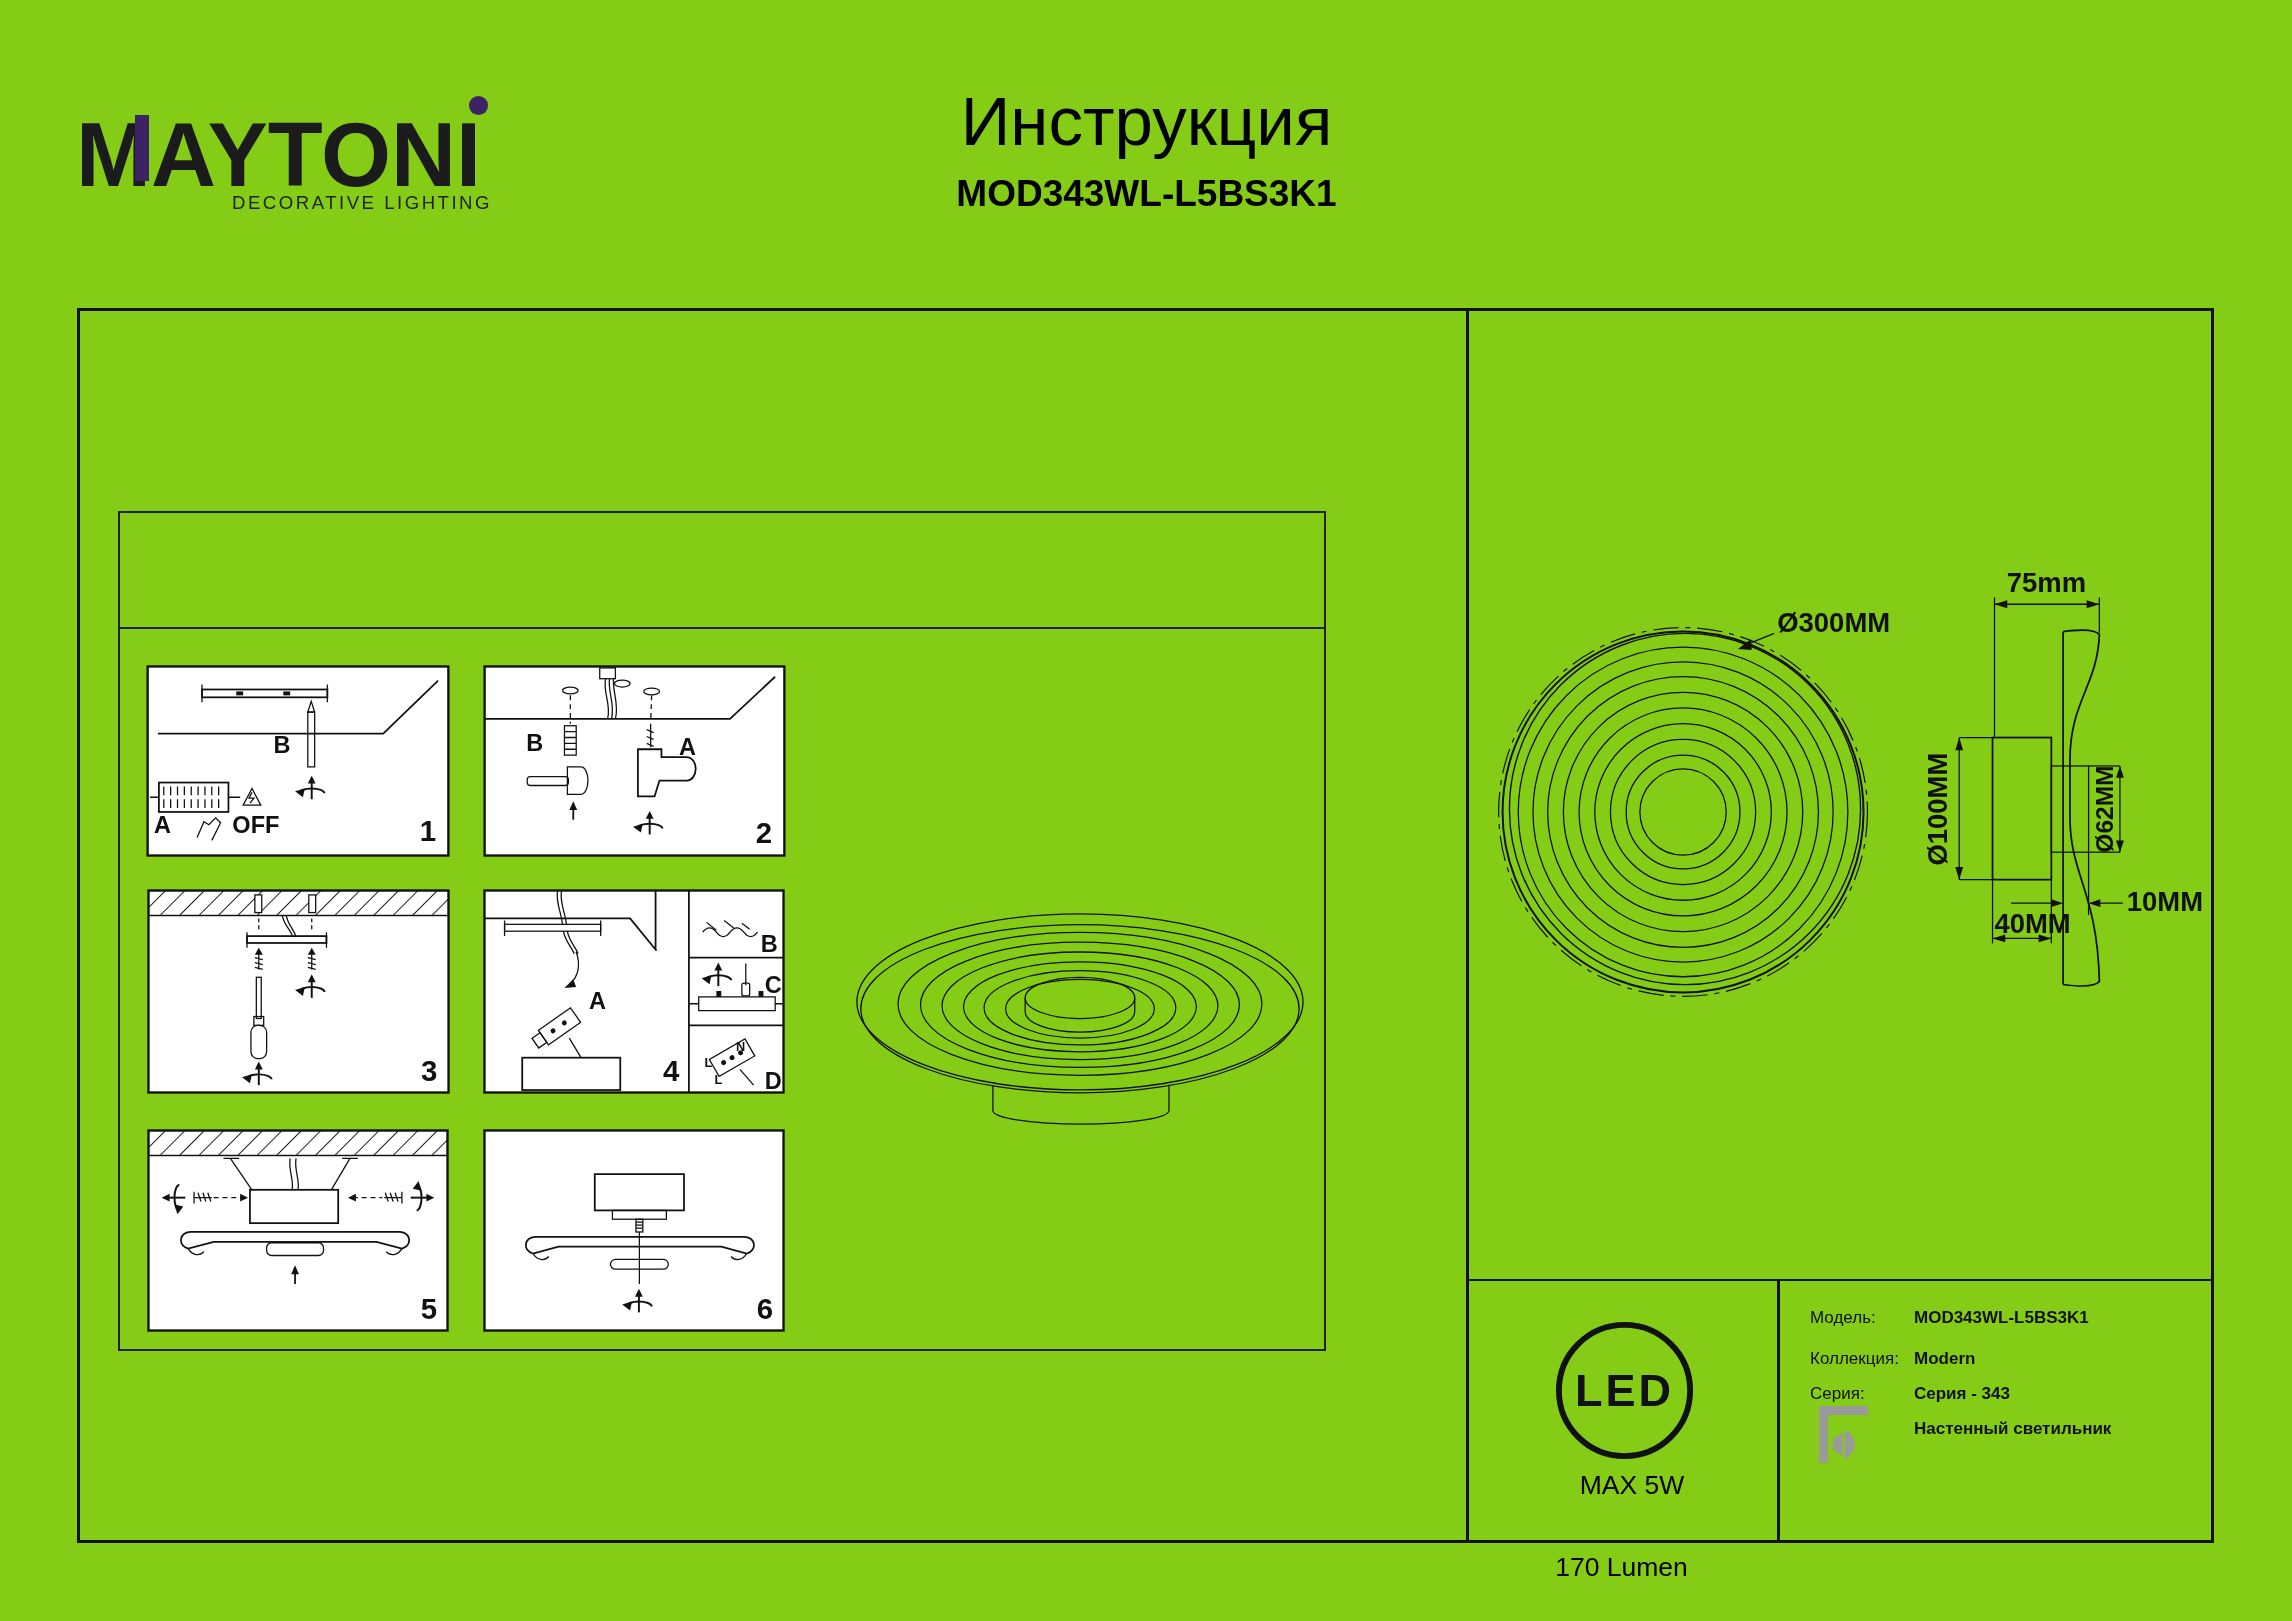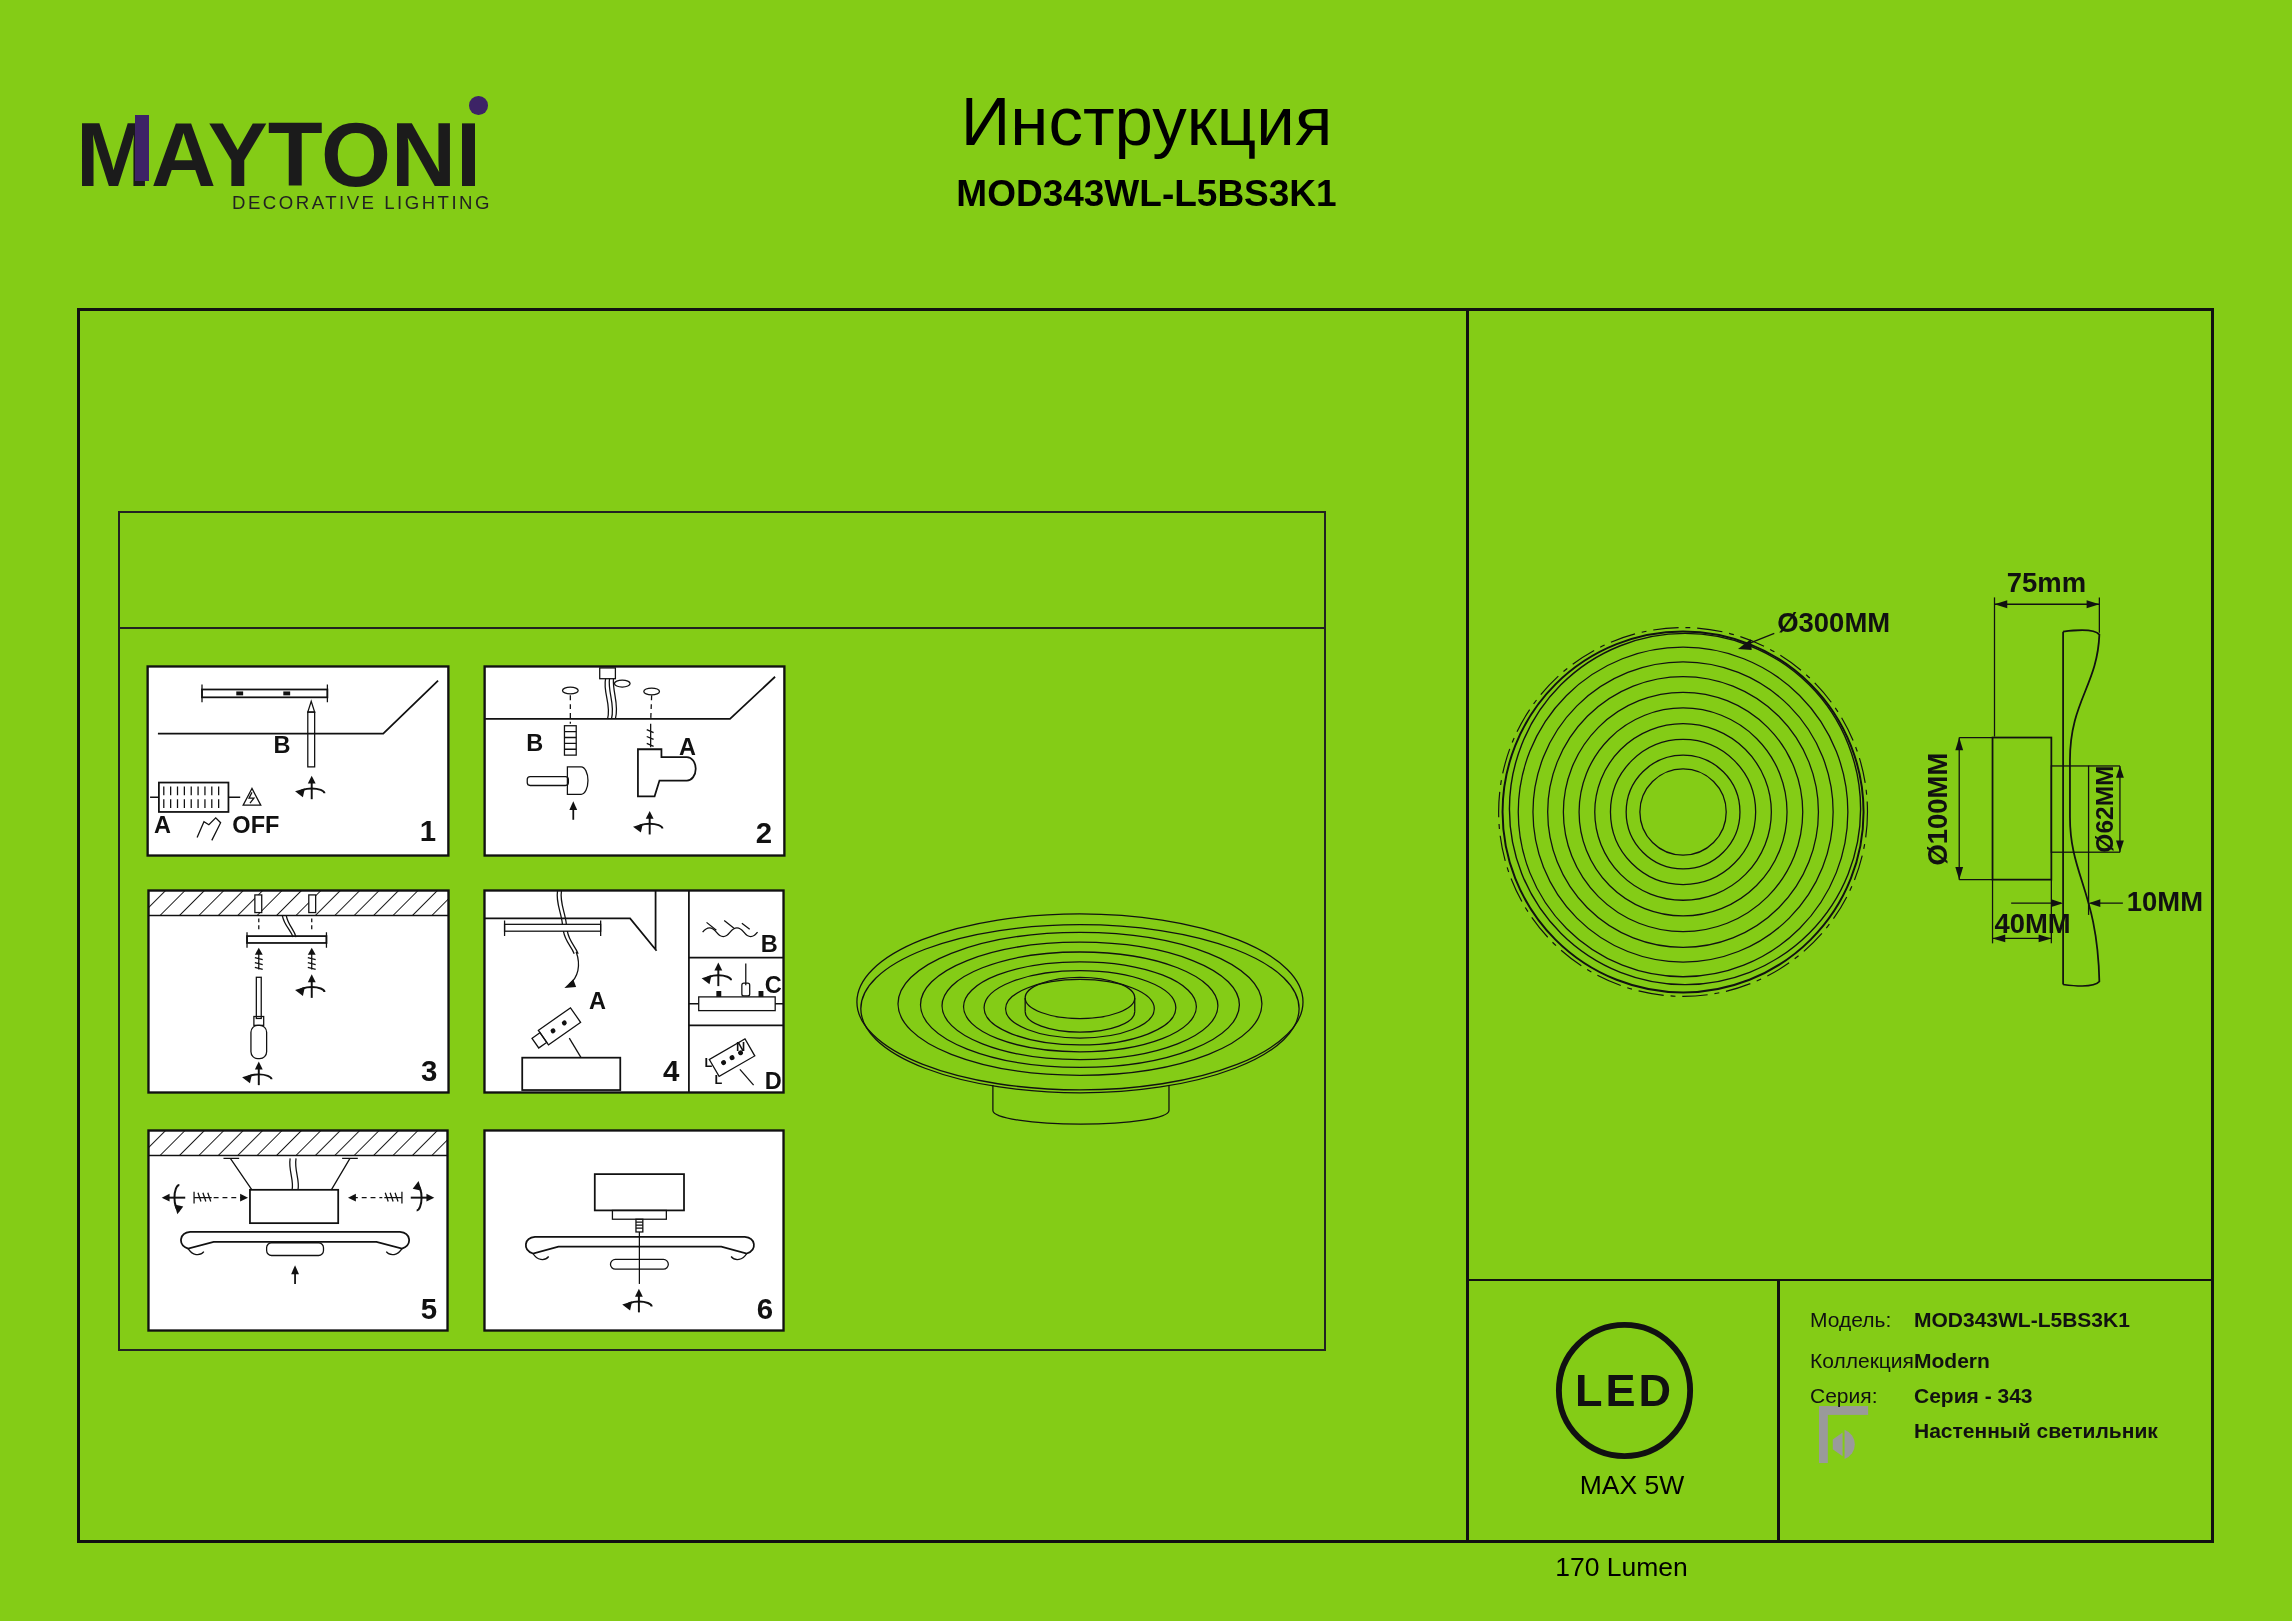--- a/index.html
+++ b/index.html
@@ -21,21 +21,21 @@
   .lw-thin{stroke:#111;fill:none;stroke-width:1.3;}
   .frame{stroke:#111;fill:#fff;stroke-width:2.4;}
   .fil{fill:#111;stroke:none;}
   .plabel{font-size:24px;font-weight:700;}
   .pnum{font-size:30px;font-weight:700;}
   .ptiny{font-size:13px;font-weight:700;}
   .dim{font-size:28px;font-weight:700;}
   .dim-s{font-size:25px;font-weight:700;}
   .spec-box{border:2.9px solid #111;box-sizing:border-box;}
   .spec-cap{font-size:26.5px;text-align:center;color:#000;}
-  .spec-row{position:absolute;font-size:21px;white-space:nowrap;}
+  .spec-row{position:absolute;font-size:17px;white-space:nowrap;}
   .spec-row .lbl{display:inline-block;width:104px;font-weight:400;}
   .spec-row .val{font-weight:700;}
 </style>
 </head>
 <body>
 
 <div class="page">
 
   <svg width="0" height="0" style="position:absolute" aria-hidden="true">
     <defs>

